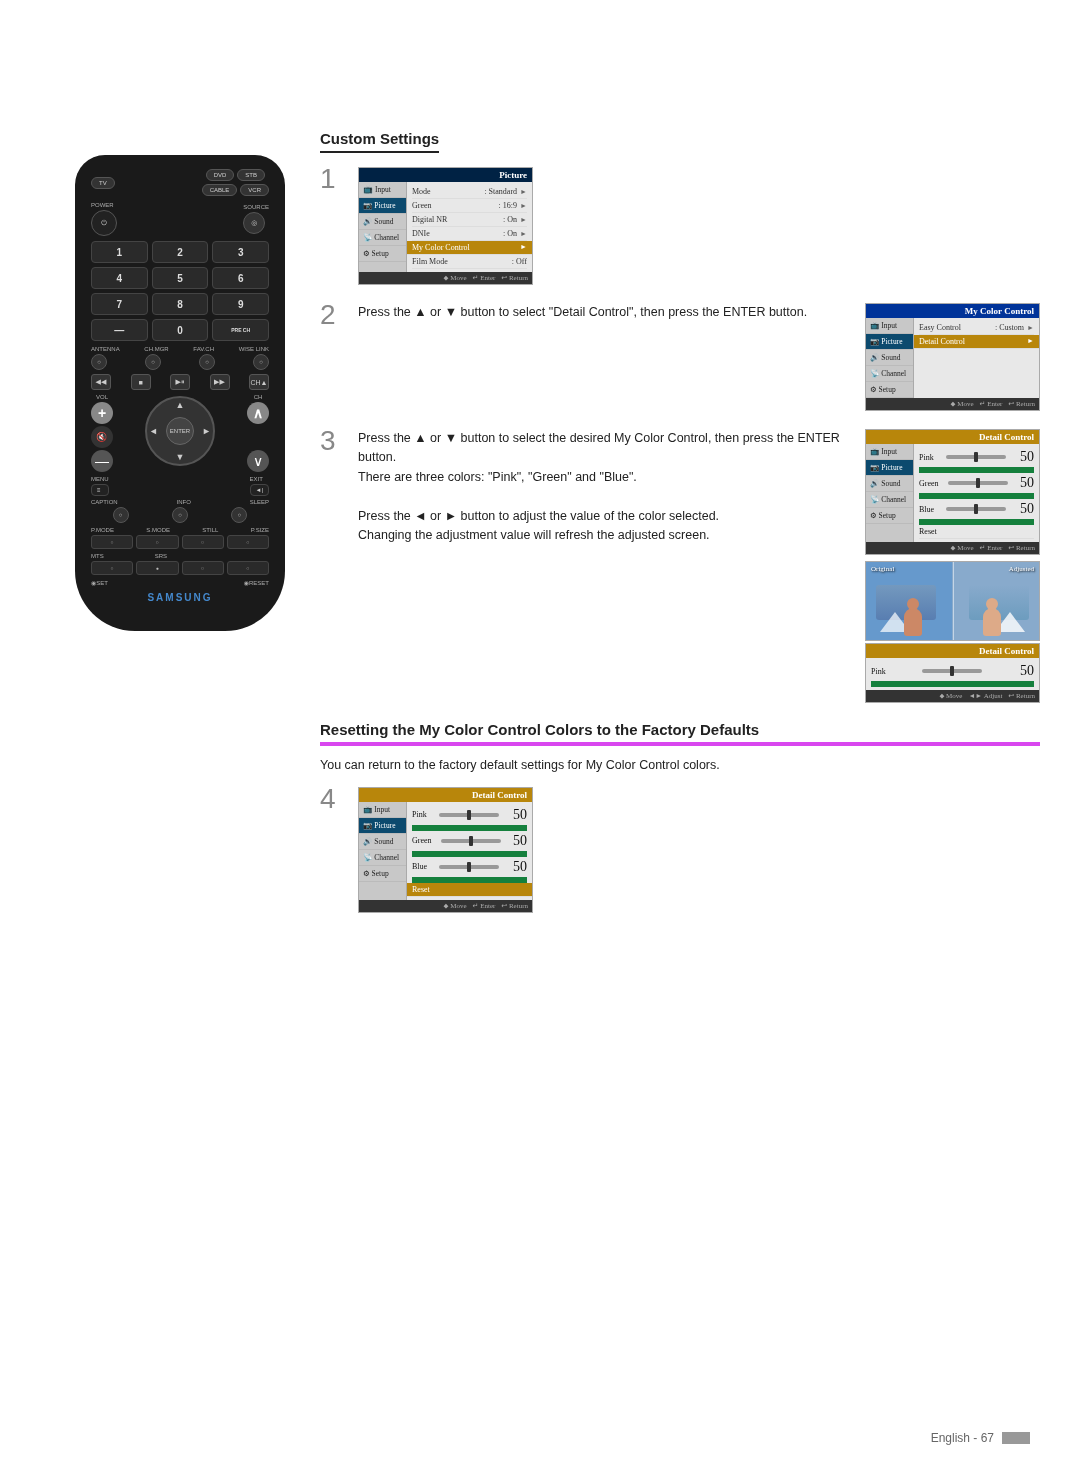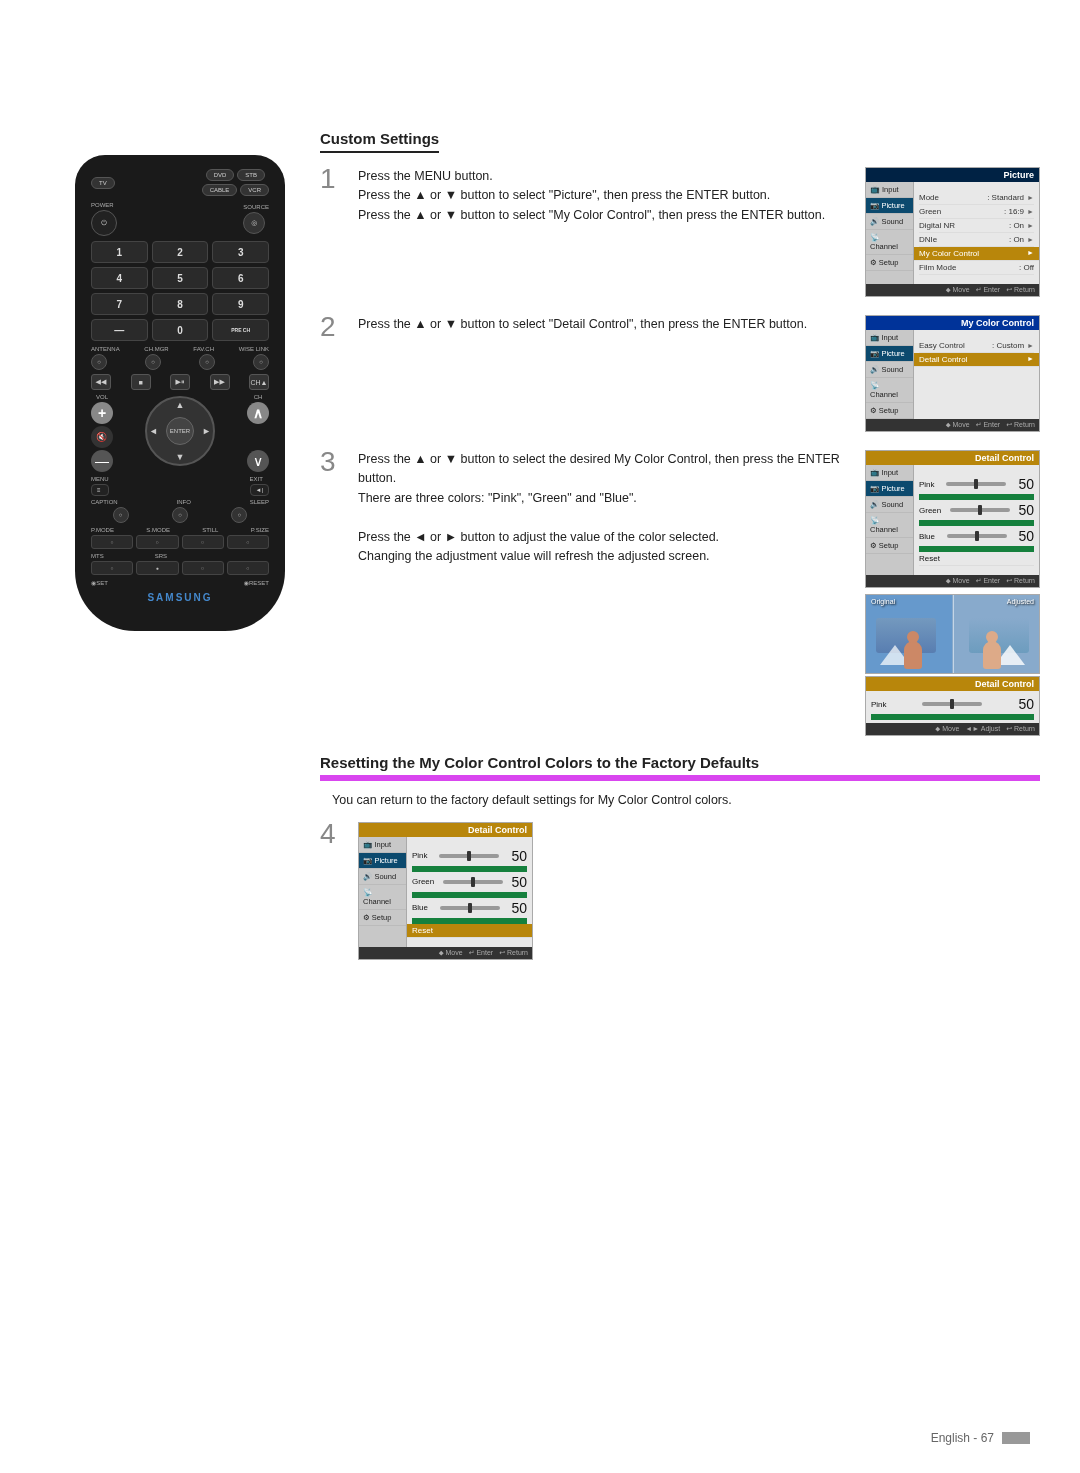--- a/index.html
+++ b/index.html
@@ -301,20 +301,21 @@
     }
     .step-text {
       flex: 1;
       font-size: 12.5px;
       line-height: 1.55;
       color: #222;
       margin-right: 10px;
     }
     .step-screen {
       min-width: 175px;
+      font-family: Liberation Serif, serif;
     }
 
     
     .tv-screen {
       background: #e8e8e8;
       border: 1px solid #aaa;
       width: 175px;
       font-size: 9px;
       color: #111;
     }
@@ -353,21 +354,21 @@
     }
     .tv-sidebar-item.active {
       background: #0c4a6e;
       color: #fff;
     }
     .tv-sidebar-icon {
       font-size: 8px;
     }
     .tv-main {
       flex: 1;
-      padding: 9px 5px;
+      padding: 3px 5px;
     }
     .tv-row {
       display: flex;
       justify-content: space-between;
       padding: 2px 0;
       font-size: 8px;
       border-bottom: 1px solid #ddd;
     }
     .tv-row.highlight {
       background: #b8860b;
@@ -443,30 +444,29 @@
       top: 0;
       bottom: 0;
       width: 1px;
       background: rgba(255,255,255,0.5);
     }
 
     
     .section2-title {
       font-weight: bold;
       font-size: 15px;
-      border-bottom: 6px solid #d946ef;
+      border-bottom: 4px solid #d946ef;
       padding-bottom: 4px;
       margin-bottom: 10px;
       margin-top: 10px;
     }
     .section2-desc {
       font-size: 12.5px;
       margin-bottom: 12px;
       line-height: 1.5;
-      margin-left: 12px;
     }
 
     
     .page-footer {
       position: absolute;
       bottom: 28px;
       right: 50px;
       font-size: 12px;
       color: #666;
       display: flex;
@@ -637,25 +637,20 @@
 </div>
 
 <div class="content-section">
 
   
   <div class="section-title">Custom Settings</div>
 
   
   <div class="step-block">
     <div class="step-num">1</div>
-    <div class="step-text">
-      Press the MENU button.<br>
-      Press the ▲ or ▼ button to select "Picture", then press the ENTER button.<br>
-      Press the ▲ or ▼ button to select "My Color Control", then press the ENTER button.
-    </div>
     <div class="step-screen">
 
       <div class="tv-screen">
         <div class="tv-header">Picture</div>
         <div class="tv-body">
           <div class="tv-sidebar">
             <div class="tv-sidebar-item"><span class="tv-sidebar-icon">📺</span>Input</div>
             <div class="tv-sidebar-item active">📷 Picture</div>
             <div class="tv-sidebar-item">🔊 Sound</div>
             <div class="tv-sidebar-item">📡 Channel</div>

